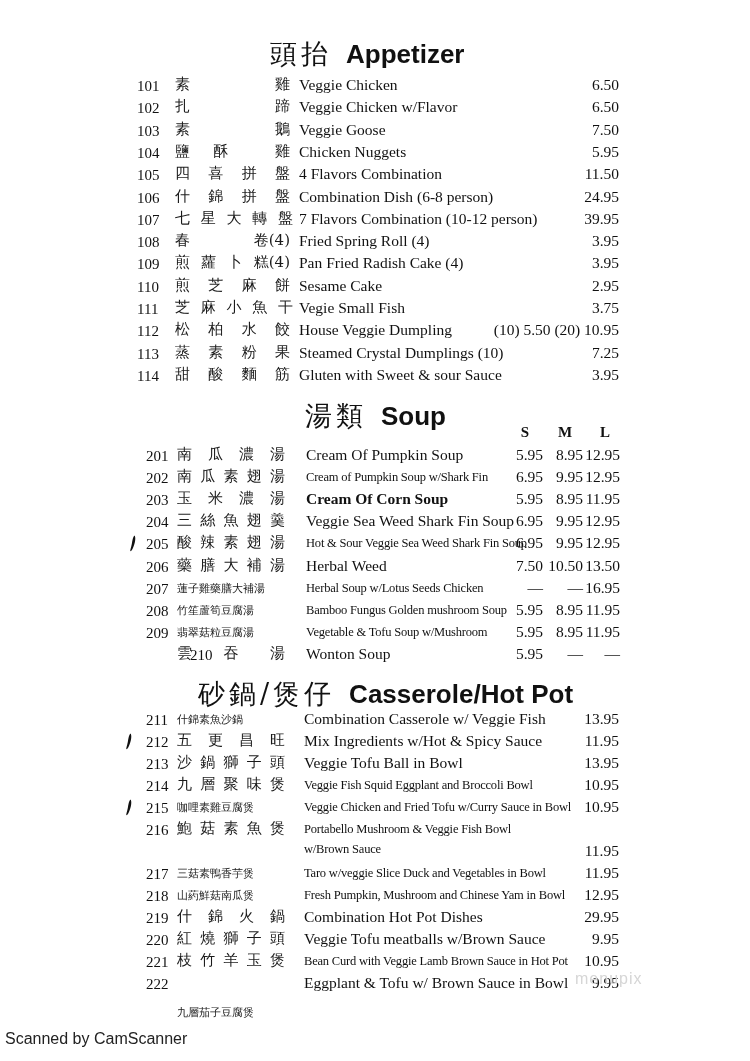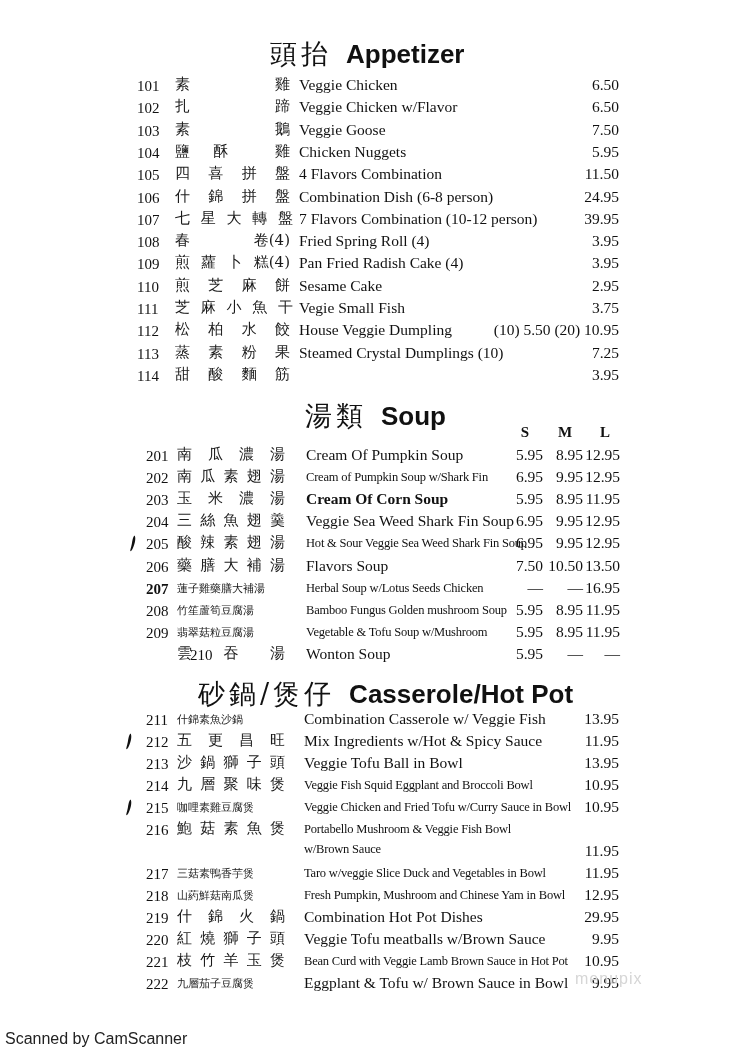--- a/index.html
+++ b/index.html
@@ -266,20 +266,21 @@
         <div class="price" style="left: 430px; width: 189px;">7.25</div>
       </div>
       <div class="row" style="top: 364.9px;">
         <div class="num" style="left: 137px;">114</div>
         <div class="zh-name" style="left: 175px; width: 115px;">
           <span>甜</span>
           <span>酸</span>
           <span>麵</span>
           <span>筋</span>
         </div>
+        <div class="en-name" style="left: 299px;">Gluten with Sweet &amp; sour Sauce</div>
         <div class="price" style="left: 430px; width: 189px;">3.95</div>
       </div>
     </div>
 
   <div class="section-title" style="left:305px; top:398px;">
     <span class="zh">湯類</span>
     <span class="en">Soup</span>
   </div>
   <div class="size-head" style="left:505px; top:424px;">S</div>
   <div class="size-head" style="left:545px; top:424px;">M</div>
@@ -358,27 +359,27 @@
       </div>
       <div class="row" style="top: 555.5px;">
         <div class="num" style="left: 146px;">206</div>
         <div class="zh-name" style="left: 177px; width: 108px;">
           <span>藥</span>
           <span>膳</span>
           <span>大</span>
           <span>補</span>
           <span>湯</span>
         </div>
-        <div class="en-name" style="left: 306px;">Flavors Soup</div>
+        <div class="en-name" style="left: 306px;">Herbal Weed</div>
         <div class="price" style="left: 505px; width: 38px;">7.50</div>
         <div class="price" style="left: 543px; width: 40px;">10.50</div>
         <div class="price" style="left: 583px; width: 37px;">13.50</div>
       </div>
       <div class="row" style="top: 577.6px;">
-        <div class="num" style="left: 146px; font-weight: bold;">207</div>
+        <div class="num" style="left: 146px;">207</div>
         <div class="zh-name tight" style="left: 177px; width: 110px;">
           <span>蓮子雞藥膳大補湯</span>
         </div>
         <div class="en-name small" style="left: 306px;">Herbal Soup w/Lotus Seeds Chicken</div>
         <div class="price" style="left: 505px; width: 38px;">—</div>
         <div class="price" style="left: 543px; width: 40px;">—</div>
         <div class="price" style="left: 583px; width: 37px;">16.95</div>
       </div>
       <div class="row" style="top: 599.7px;">
         <div class="num" style="left: 146px;">208</div>
@@ -535,21 +536,21 @@
           <span>竹</span>
           <span>羊</span>
           <span>玉</span>
           <span>煲</span>
         </div>
         <div class="en-name small" style="left: 304px;">Bean Curd with Veggie Lamb Brown Sauce in Hot Pot</div>
         <div class="price" style="left: 560px; width: 59px;">10.95</div>
       </div>
       <div class="row" style="top: 973px;">
         <div class="num" style="left: 146px;">222</div>
-        <div class="zh-name tight" style="left: 177px; width: 108px;">
+        <div class="zh-name tight" style="left: 177px; width: 108px; margin-top: 29px;">
           <span>九層茄子豆腐煲</span>
         </div>
         <div class="en-name" style="left: 304px;">Eggplant &amp; Tofu w/ Brown Sauce in Bowl</div>
         <div class="price" style="left: 560px; width: 59px;">9.95</div>
       </div>
     </div>
 
   <div class="watermark">menupix</div>
   <div class="footer">Scanned by CamScanner</div>
 </div>

